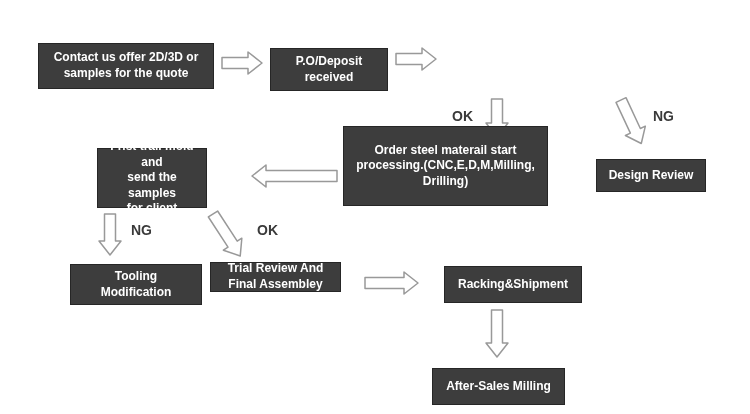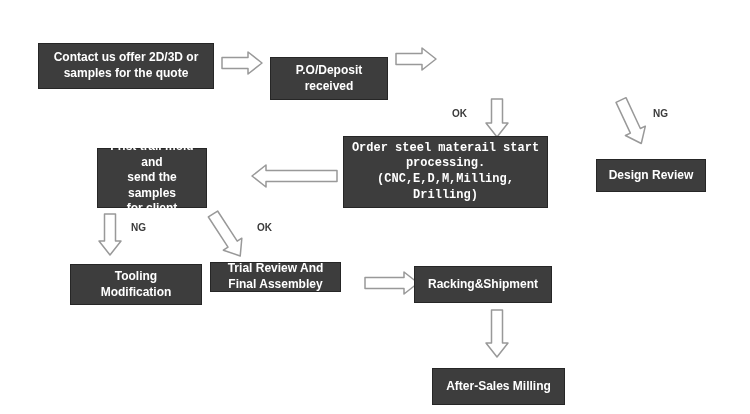--- a/index.html
+++ b/index.html
@@ -36,33 +36,33 @@
     font-size: 12px;
     font-weight: bold;
     line-height: 1.3;
     white-space: pre-line;
     box-sizing: border-box;
     padding: 2px 4px;
   }
   .edge-label {
     position: absolute;
     color: #3a3a3a;
-    font-size: 10px;
+    font-size: 14px;
     font-weight: bold;
   }
   
   #n-contact        { left: 38px;  top: 31px;  width: 176px; height: 46px; }
-  #n-po             { left: 270px; top: 45px;  width: 118px; height: 43px; }
+  #n-po             { left: 270px; top: 36px;  width: 118px; height: 43px; }
   #n-partmold       { left: 443px; top: 24px;  width: 192px; height: 58px; }
   #n-designreview   { left: 596px; top: 147px; width: 110px; height: 33px; }
-  #n-ordersteel     { left: 343px; top: 124px; width: 205px; height: 72px; font-family: Liberation Mono, monospace; }
+  #n-ordersteel     { left: 343px; top: 114px; width: 205px; height: 80px; }
   #n-firsttrial     { left: 97px;  top: 136px; width: 110px; height: 60px; }
   #n-toolingmod     { left: 70px;  top: 252px; width: 132px; height: 41px; }
   #n-trialreview    { left: 210px; top: 250px; width: 131px; height: 30px; }
-  #n-racking        { left: 414px; top: 254px; width: 138px; height: 37px; }
+  #n-racking        { left: 444px; top: 254px; width: 138px; height: 37px; }
   #n-aftersales     { left: 432px; top: 356px; width: 133px; height: 37px; }
 
   #lbl-ok-top    { left: 452px; top: 96px; }
   #lbl-ng-top    { left: 653px; top: 96px; }
   #lbl-ng-bottom { left: 131px; top: 210px; }
   #lbl-ok-bottom { left: 257px; top: 210px; }
 </style>
 </head>
 <body>
 

